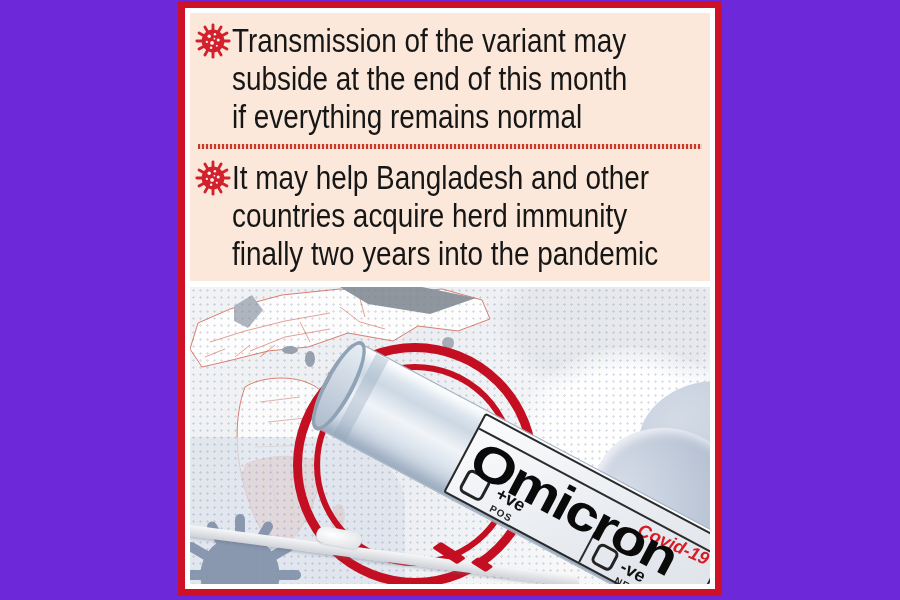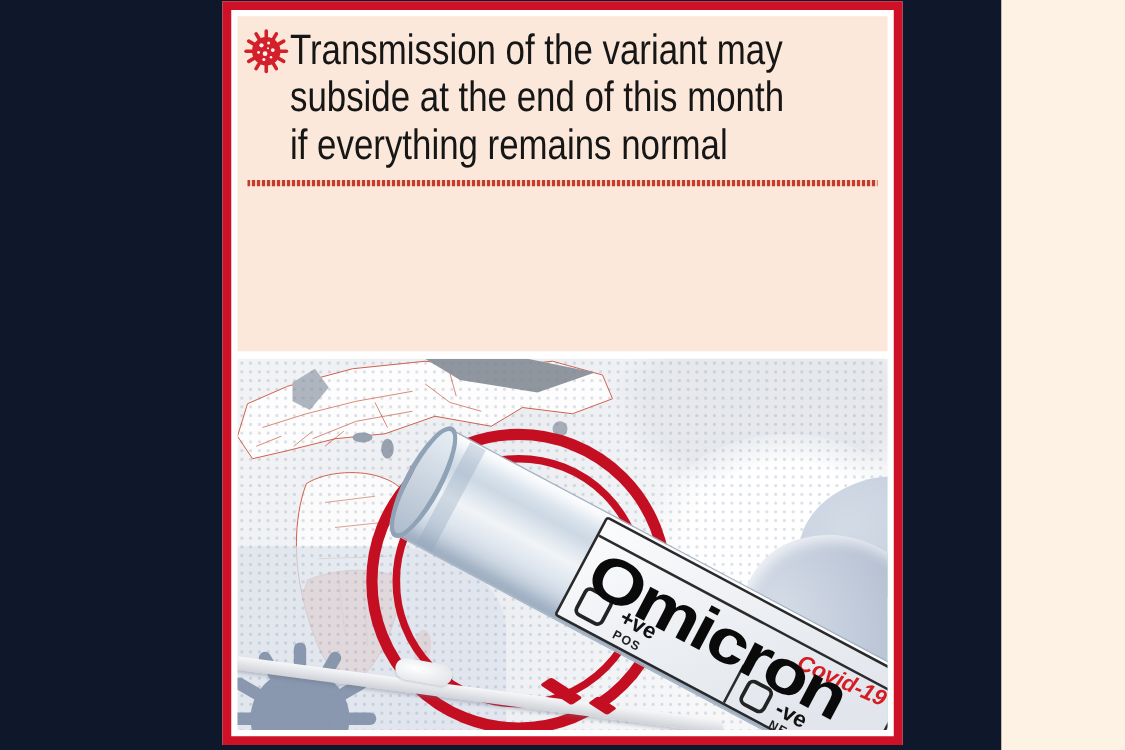--- a/index.html
+++ b/index.html
@@ -1,17 +1,17 @@
 <!DOCTYPE html>
 <html><head>
 <meta charset="utf-8">
 <style>
   html,body{margin:0;padding:0;width:900px;height:600px;overflow:hidden;
     font-family:"Liberation Sans",sans-serif;background:#fdf2e3;}
-  .stage{position:relative;width:801px;height:600px;background:#0f172a;}
+  .stage{position:relative;width:900px;height:600px;background:#6d28d9;}
 
   
   .frame{position:absolute;left:178px;top:1px;width:544px;height:595px;
     box-sizing:border-box;border:7px solid #ce1126;background:#ffffff;
     padding:5px;display:flex;flex-direction:column;}
 
   
   .panel{height:268px;background:#fbe8da;box-sizing:border-box;padding:8px 6px 0 4px;}
   .bullet{display:flex;align-items:flex-start;}
   .virus-icon{width:38px;height:38px;flex:none;margin-top:1px;color:#d3202a;}
@@ -135,20 +135,30 @@
         <svg class="virus-icon">
             <use href="#virus-dotted"></use>
           </svg>
         <div class="bullet-text">
           <div>Transmission of the variant may</div>
           <div>subside at the end of this month</div>
           <div>if everything remains normal</div>
         </div>
       </div>
       <div class="separator"></div>
+      <div class="bullet">
+        <svg class="virus-icon">
+            <use href="#virus-dotted"></use>
+          </svg>
+        <div class="bullet-text">
+          <div>It may help Bangladesh and other</div>
+          <div>countries acquire herd immunity</div>
+          <div>finally two years into the pandemic</div>
+        </div>
+      </div>
     </div>
 
     <div class="photo">
 
       <svg class="map-svg" width="380" height="297" viewBox="0 0 380 297">
 
         <path d="M0,62 L8,36 L40,22 L92,8 L150,2 L205,7 L252,2 L292,13 L300,32 L268,44 L228,39 L203,54 L158,46 L118,60 L78,64 L38,74 L12,80 Z" fill="#fdfdfd" stroke="#d1604c" stroke-width="0.8"></path>
         <path d="M150,0 L232,0 L286,11 L240,27 L178,17 Z" fill="#8f969e"></path>
         <path d="M44,19 L62,8 L73,23 L58,41 L44,34 Z" fill="#aeb5bf"></path>
         <g stroke="#d1604c" stroke-width="0.7" fill="none" opacity="0.85">

